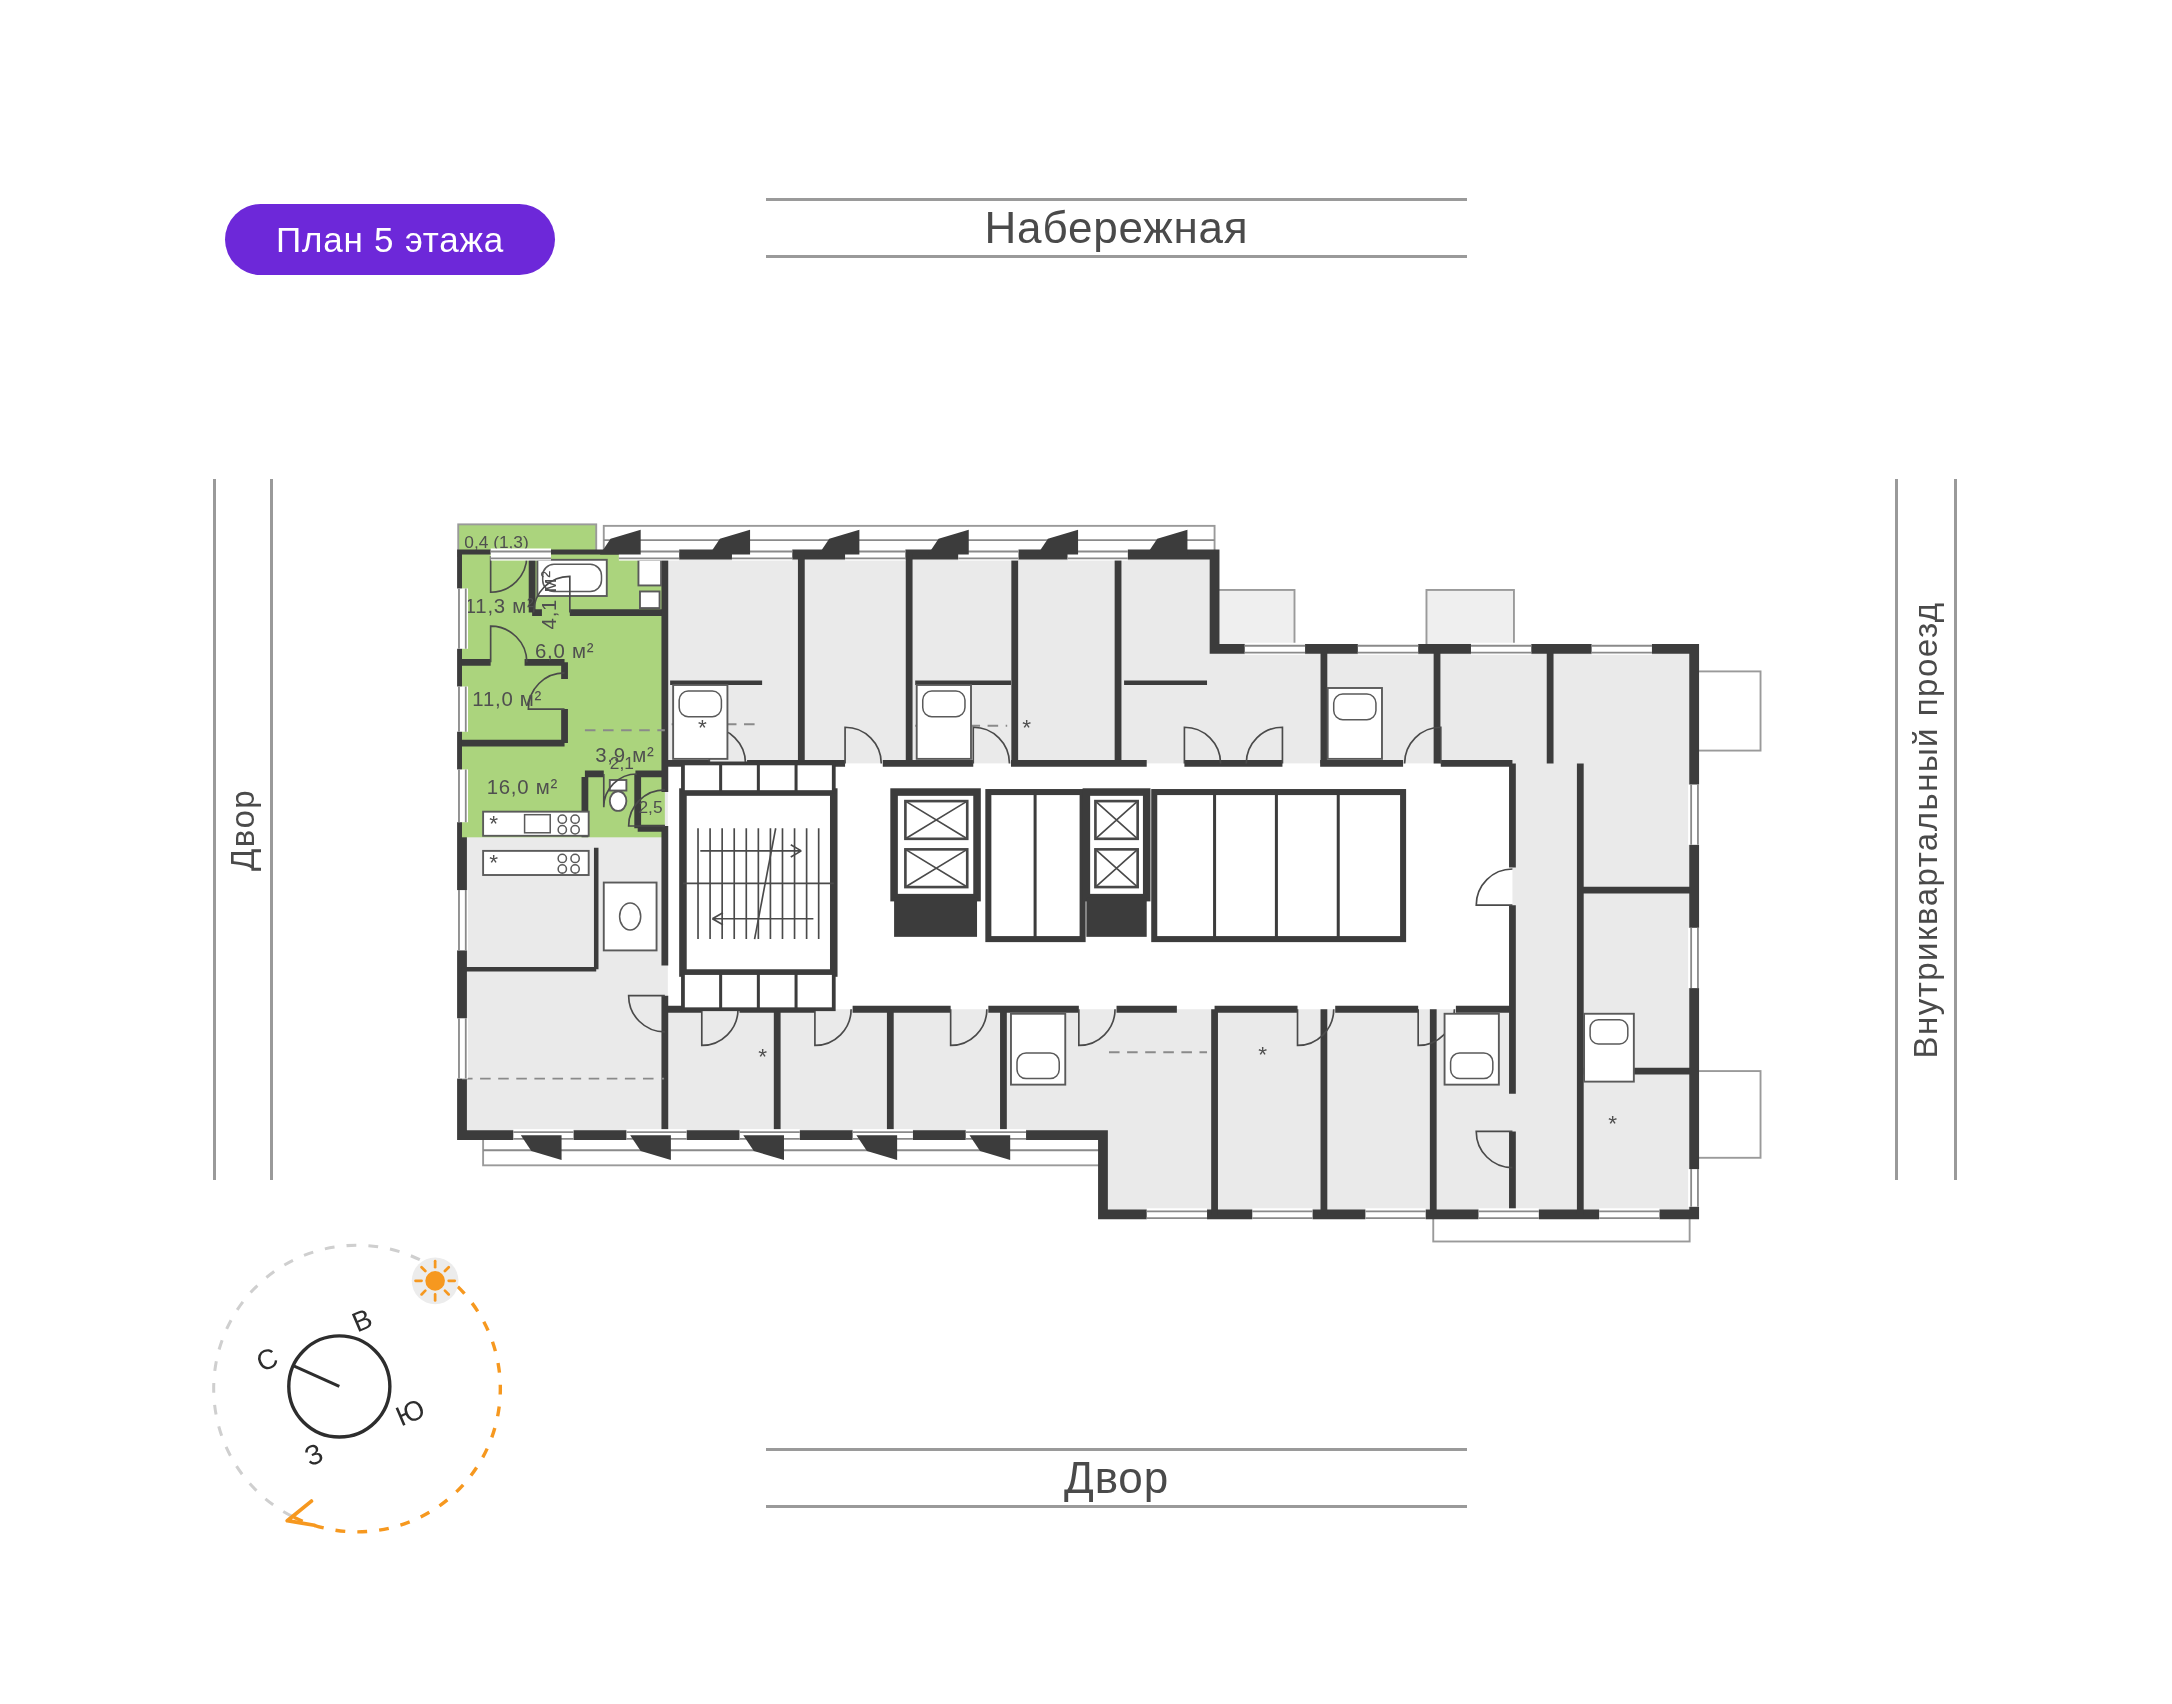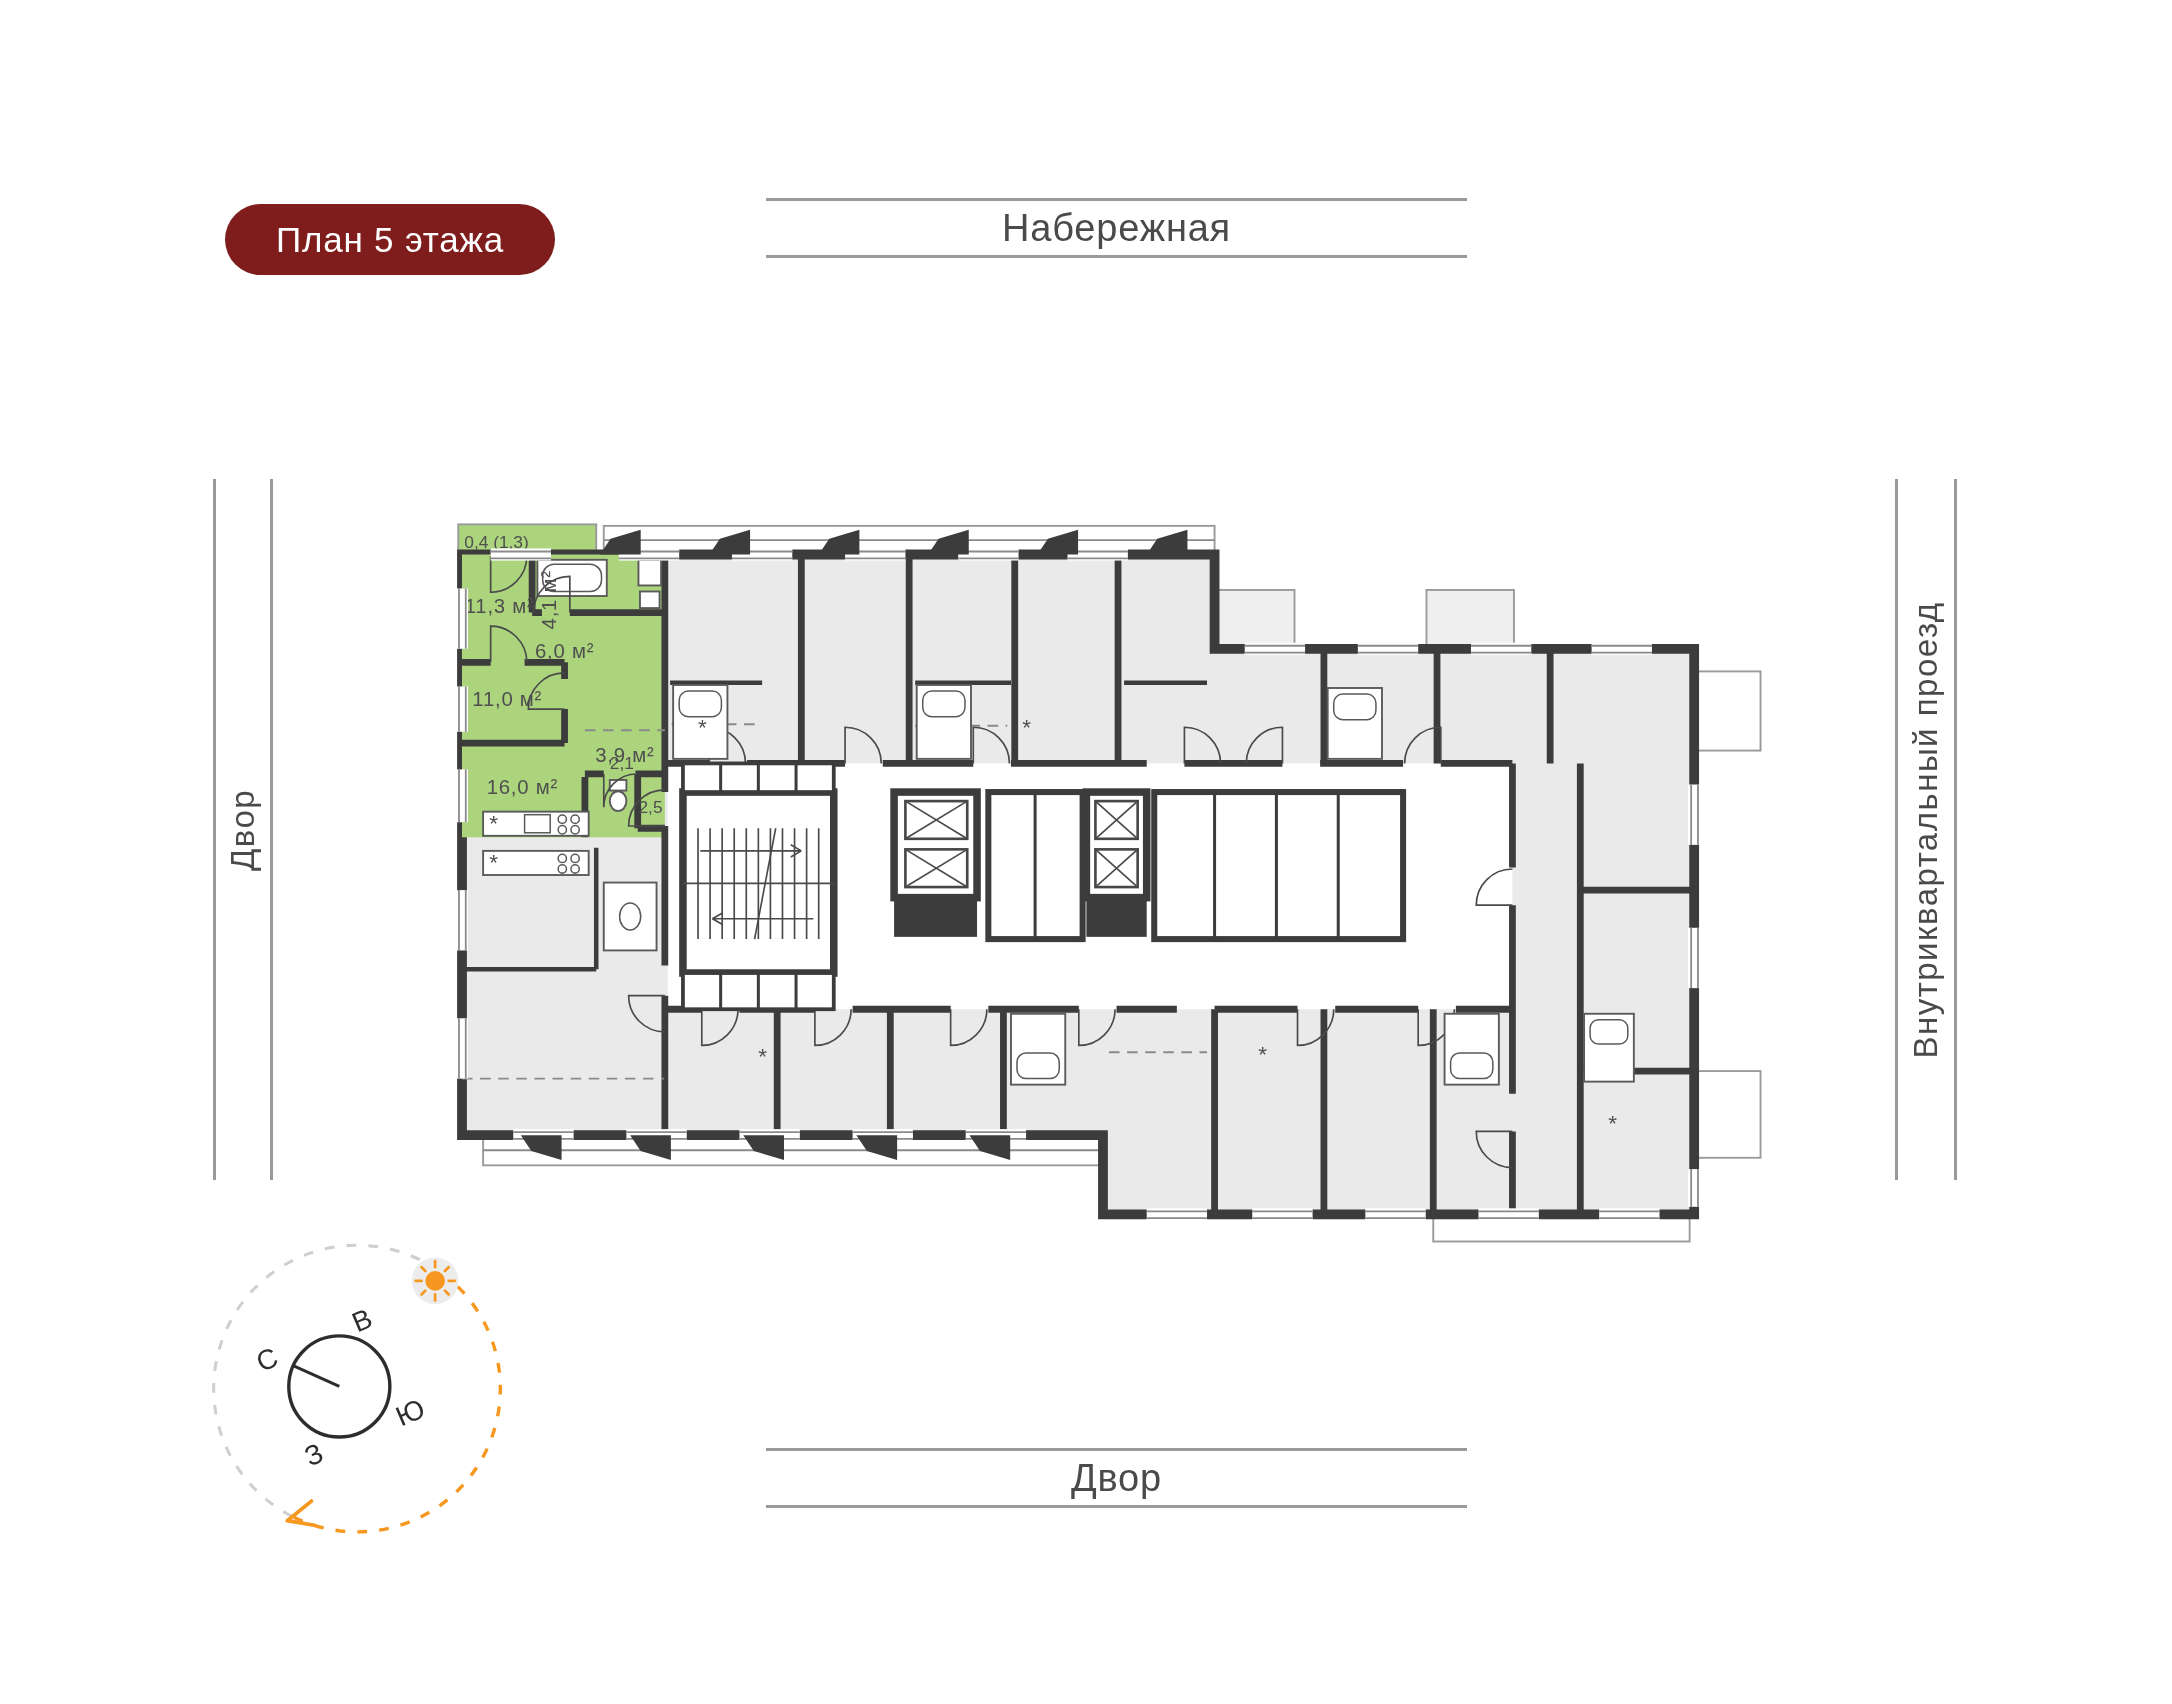--- a/index.html
+++ b/index.html
@@ -1,26 +1,26 @@
 <!DOCTYPE html>
 <html style="font-size:12px"><head>
 <meta charset="utf-8">
 <style>
   html,body{margin:0;padding:0;background:#ffffff;}
   body{width:2172px;height:1705px;position:relative;overflow:hidden;
        font-family:"Liberation Sans", sans-serif;}
   .abs{position:absolute;}
   
-  #floor-badge{left:225px;top:204px;width:330px;height:71px;background:#7f1d1d;
+  #floor-badge{left:225px;top:204px;width:330px;height:71px;background:#6d28d9;
     border-radius:36px;display:flex;align-items:center;justify-content:center;
     color:#ffffff;font-size:35px;letter-spacing:0.8px;}
   
   .street-h{border-top:3px solid #9a9a9a;border-bottom:3px solid #9a9a9a;
     display:flex;align-items:center;justify-content:center;
-    color:#4a4a4a;font-size:38px;letter-spacing:0.8px;}
+    color:#4a4a4a;font-size:44px;letter-spacing:0.8px;}
   #street-top{left:766px;top:198px;width:701px;height:54px;}
   #street-bottom{left:766px;top:1448px;width:701px;height:54px;}
   .street-v{border-left:3px solid #9a9a9a;border-right:3px solid #9a9a9a;
     display:flex;align-items:center;justify-content:center;}
   #street-left{left:213px;top:479px;width:54px;height:701px;}
   #street-right{left:1895px;top:479px;width:56px;height:701px;}
   .street-v span{transform:rotate(-90deg);white-space:nowrap;color:#4a4a4a;
     font-size:33px;letter-spacing:1.5px;}
   
   svg text{font-family:"Liberation Sans", sans-serif;fill:#4f4f4f;}

